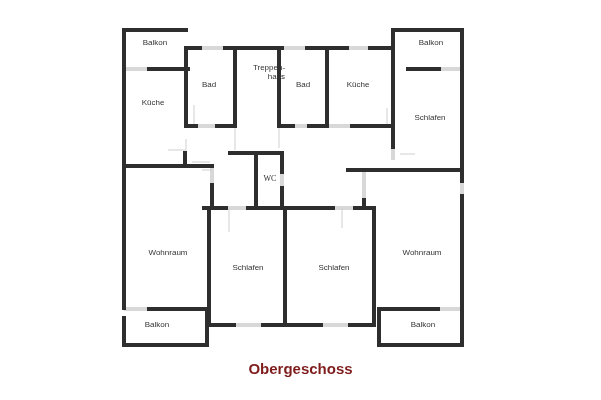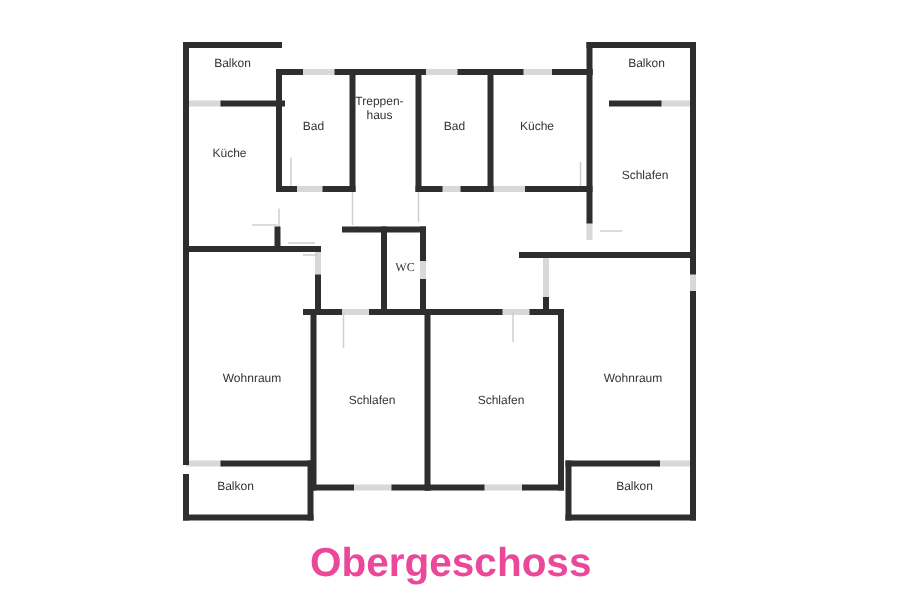--- a/index.html
+++ b/index.html
@@ -1,19 +1,19 @@
 <!DOCTYPE html>
 <html><head>
   <meta charset="utf-8">
   <style>
     html, body { margin: 0; padding: 0; background: #ffffff; }
     body { width: 601px; height: 400px; position: relative; overflow: hidden; font-family: "Liberation Sans", sans-serif; }
     #plan { position: absolute; left: 0; top: 0; width: 601px; height: 400px; }
-    .room-label { position: absolute; font-family: "Liberation Sans", sans-serif; font-size: 8px; color: #333333; transform: translate(-50%, -50%); white-space: nowrap; text-align: center; line-height: 9px; }
-    .title { position: absolute; left: 0; width: 601px; top: 360px; text-align: center; font-family: "Liberation Sans", sans-serif; font-weight: bold; font-size: 27px; color: #ec4899; }
+    .room-label { position: absolute; font-family: "Liberation Sans", sans-serif; font-size: 8px; color: #333333; transform: translate(-50%, -50%); white-space: nowrap; text-align: right; line-height: 9px; }
+    .title { position: absolute; left: 0; width: 601px; top: 360px; text-align: center; font-family: "Liberation Sans", sans-serif; font-weight: bold; font-size: 15px; color: #7f1d1d; }
   </style>
 </head>
 <body>
 
 <svg id="plan" viewBox="0 0 601 400" xmlns="http://www.w3.org/2000/svg">
   <g id="windows-layer">
       <line x1="124" y1="69" x2="149" y2="69" stroke="#d8d8d8" stroke-width="4" stroke-linecap="butt"></line>
       <line x1="200" y1="48" x2="225" y2="48" stroke="#d8d8d8" stroke-width="4" stroke-linecap="butt"></line>
       <line x1="282" y1="48" x2="307" y2="48" stroke="#d8d8d8" stroke-width="4" stroke-linecap="butt"></line>
       <line x1="347" y1="48" x2="370" y2="48" stroke="#d8d8d8" stroke-width="4" stroke-linecap="butt"></line>
@@ -101,21 +101,21 @@
       <line x1="379" y1="309" x2="379" y2="345" stroke="#2e2e2e" stroke-width="4" stroke-linecap="square"></line>
       <line x1="379" y1="345" x2="462" y2="345" stroke="#2e2e2e" stroke-width="4" stroke-linecap="square"></line>
       <line x1="462" y1="309" x2="462" y2="345" stroke="#2e2e2e" stroke-width="4" stroke-linecap="square"></line>
     </g>
 </svg>
 
 <div id="labels">
     <div class="room-label" style="left: 155px; top: 42px; color: rgb(51, 51, 51);">Balkon</div>
     <div class="room-label" style="left: 153px; top: 102px; color: rgb(51, 51, 51);">Küche</div>
     <div class="room-label" style="left: 209px; top: 84px; color: rgb(51, 51, 51);">Bad</div>
-    <div class="room-label" style="left: 253px; top: 72px; color: rgb(51, 51, 51);">Treppen-<br>haus</div>
+    <div class="room-label" style="left: 269px; top: 72px; color: rgb(51, 51, 51);">Treppen-<br>haus</div>
     <div class="room-label" style="left: 303px; top: 84px; color: rgb(51, 51, 51);">Bad</div>
     <div class="room-label" style="left: 358px; top: 84px; color: rgb(51, 51, 51);">Küche</div>
     <div class="room-label" style="left: 431px; top: 42px; color: rgb(51, 51, 51);">Balkon</div>
     <div class="room-label" style="left: 430px; top: 117px; color: rgb(51, 51, 51);">Schlafen</div>
     <div class="room-label" style="left: 270px; top: 178px; color: rgb(51, 51, 51); font-family: Liberation Serif, serif;">WC</div>
     <div class="room-label" style="left: 168px; top: 252px; color: rgb(51, 51, 51);">Wohnraum</div>
     <div class="room-label" style="left: 248px; top: 267px; color: rgb(51, 51, 51);">Schlafen</div>
     <div class="room-label" style="left: 334px; top: 267px; color: rgb(51, 51, 51);">Schlafen</div>
     <div class="room-label" style="left: 422px; top: 252px; color: rgb(51, 51, 51);">Wohnraum</div>
     <div class="room-label" style="left: 157px; top: 324px; color: rgb(51, 51, 51);">Balkon</div>

